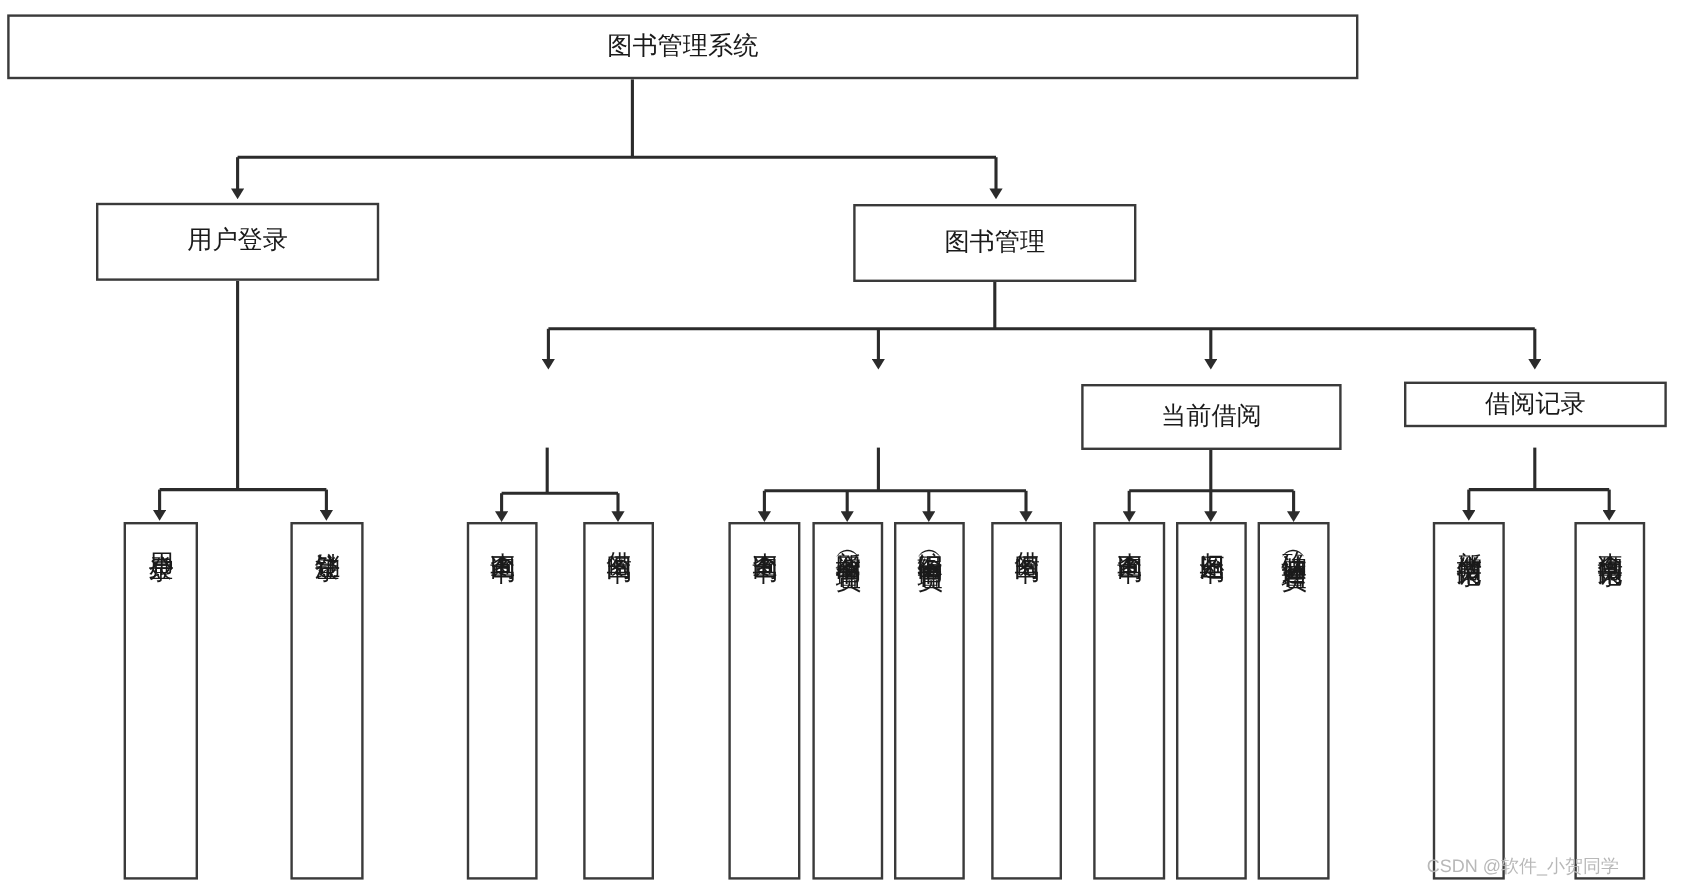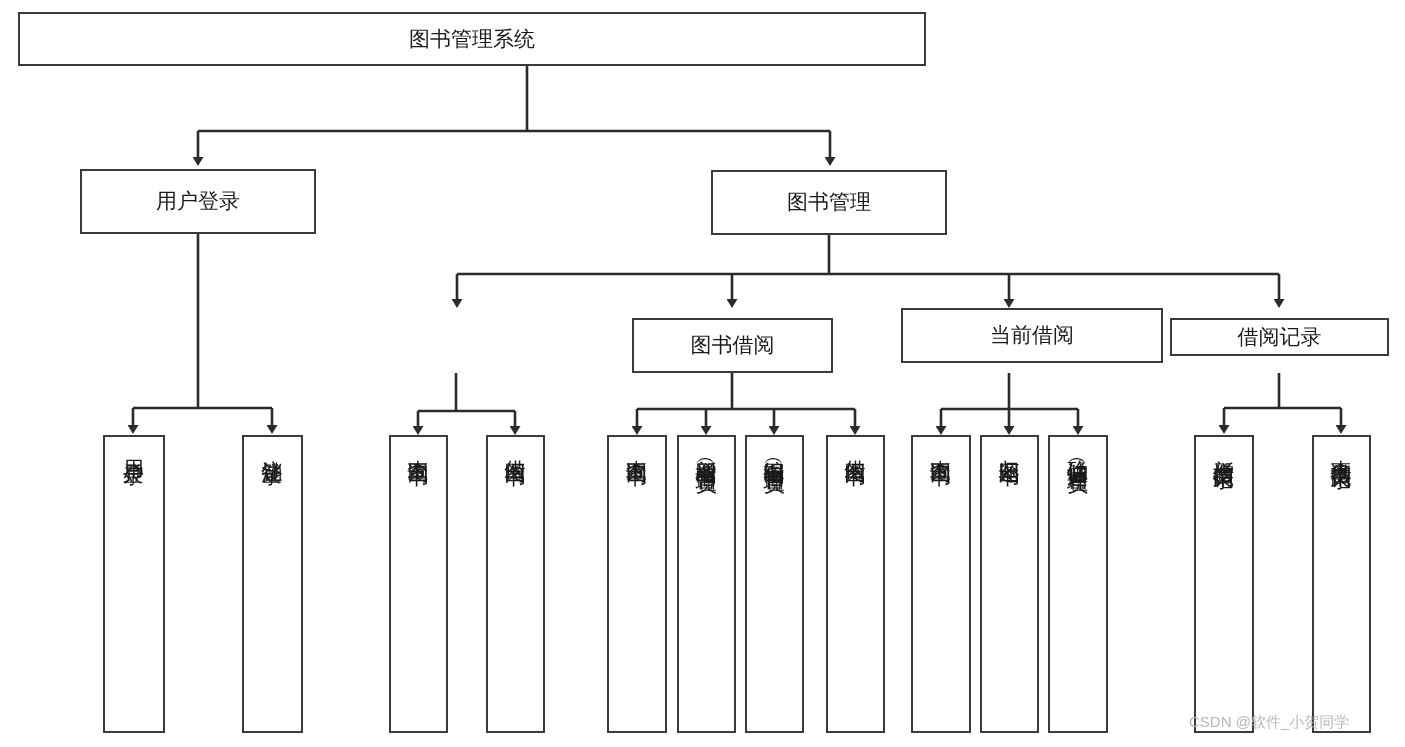--- a/index.html
+++ b/index.html
@@ -114,35 +114,32 @@
       <path d="M1009,409 L1009,427" marker-end="url(#arrow)"></path>
       <path d="M1078,409 L1078,427" marker-end="url(#arrow)"></path>
 
       <path d="M1279,373 L1279,408"></path>
       <path d="M1224,408 L1341,408"></path>
       <path d="M1224,408 L1224,426" marker-end="url(#arrow)"></path>
       <path d="M1341,408 L1341,426" marker-end="url(#arrow)"></path>
     </g>
   </svg>
 
-  <div class="node horiz" style="left:18px; top:12px; width:908px; height:54px;">
+  <div class="node horiz" style="left:6px; top:12px; width:1126px; height:54px;">
     <span class="label">图书管理系统</span>
   </div>
 
   <div class="node horiz" style="left:80px; top:169px; width:236px; height:65px;">
     <span class="label">用户登录</span>
   </div>
   <div class="node horiz" style="left:711px; top:170px; width:236px; height:65px;">
     <span class="label">图书管理</span>
   </div>
 
-  <div class="node horiz" style="left:632px; top:318px; width:201px; height:55px;">
-    <span class="label">图书借阅</span>
-  </div>
-  <div class="node horiz" style="left:901px; top:308px; width:262px; height:55px;">
+  <div class="node horiz" style="left:901px; top:320px; width:217px; height:55px;">
     <span class="label">当前借阅</span>
   </div>
   <div class="node horiz" style="left:1170px; top:318px; width:219px; height:38px;">
     <span class="label">借阅记录</span>
   </div>
 
   <div class="node vert" style="left:103px; top:435px; width:62px; height:298px;">
     <span class="label">用户登录</span>
   </div>
   <div class="node vert" style="left:242px; top:435px; width:61px; height:298px;">

